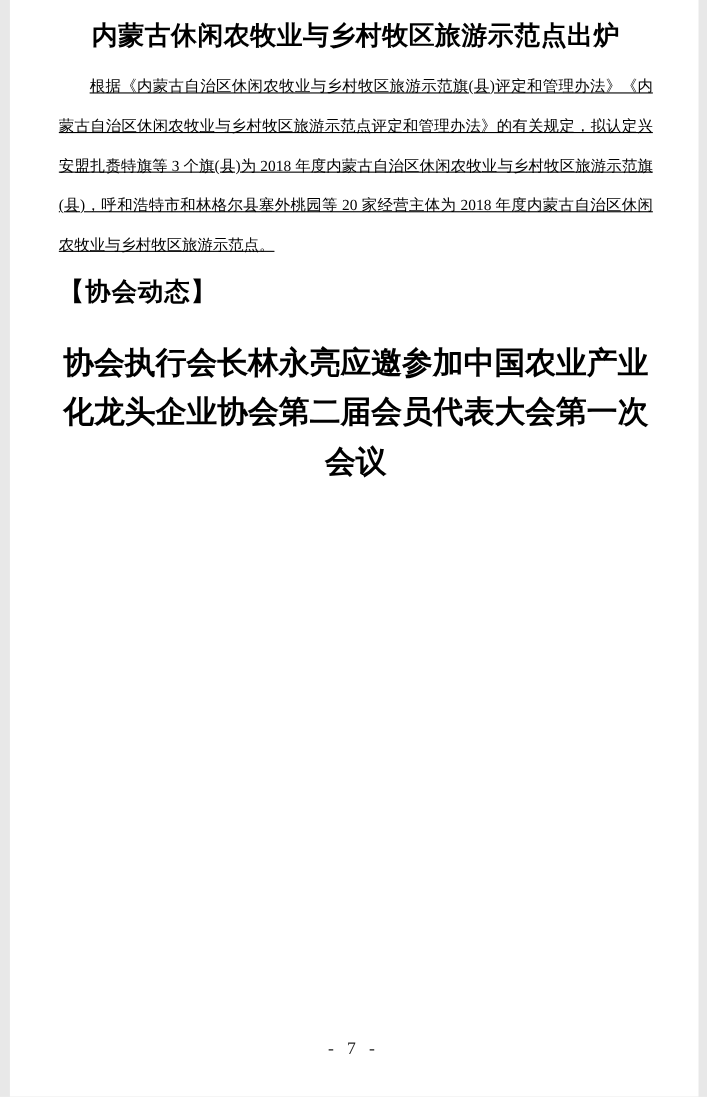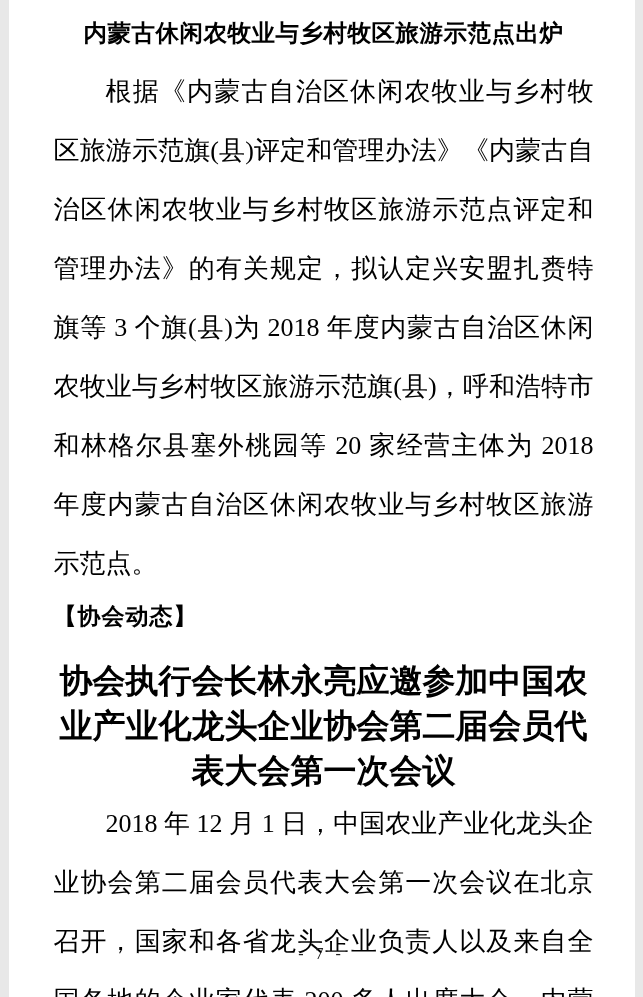--- a/index.html
+++ b/index.html
@@ -24,37 +24,38 @@
   .article1-title {
     margin: 8px 0 12px 0;
     font-size: 23.5px;
     font-weight: 700;
     line-height: 34px;
     text-align: center;
     letter-spacing: 0.5px;
   }
   .body-para {
     margin: 0;
-    font-size: 26px;
-    line-height: 59px;
+    font-size: 14px;
+    line-height: 36px;
     text-align: justify;
     text-indent: 2em;
     word-break: break-all;
+    text-decoration: underline;
   }
   .section-header {
     margin-top: 8px;
     font-family: "Liberation Sans", sans-serif;
     font-size: 23px;
     font-weight: 700;
     line-height: 30px;
     letter-spacing: 1px;
   }
   .article2-title {
     margin: 28px 0 0 0;
-    font-size: 33px;
+    font-size: 28px;
     font-weight: 700;
     line-height: 45px;
     text-align: center;
   }
   .footer {
     position: absolute;
     left: 0;
     bottom: 34px;
     width: 100%;
     text-align: center;
@@ -70,19 +71,18 @@
   <div class="content">
 
     <h1 class="article1-title">内蒙古休闲农牧业与乡村牧区旅游示范点出炉</h1>
 
     <p class="body-para">根据《内蒙古自治区休闲农牧业与乡村牧区旅游示范旗(县)评定和管理办法》《内蒙古自治区休闲农牧业与乡村牧区旅游示范点评定和管理办法》的有关规定，拟认定兴安盟扎赉特旗等 3 个旗(县)为 2018 年度内蒙古自治区休闲农牧业与乡村牧区旅游示范旗(县)，呼和浩特市和林格尔县塞外桃园等 20 家经营主体为 2018 年度内蒙古自治区休闲农牧业与乡村牧区旅游示范点。</p>
 
     <div class="section-header">【协会动态】</div>
 
     <h2 class="article2-title">协会执行会长林永亮应邀参加中国农业产业化龙头企业协会第二届会员代表大会第一次会议</h2>
 
-    <p class="body-para">2018 年 12 月 1 日，中国农业产业化龙头企业协会第二届会员代表大会第一次会议在北京召开，国家和各省龙头企业负责人以及来自全国各地的企业家代表 200 多人出席大会。内蒙古农牧业产业化龙头企业协会执行会长林永亮应邀参加会议。</p>
 
 
   </div>
 
   <div class="footer">- 7 -</div>
 </div>
 
 </body></html>

